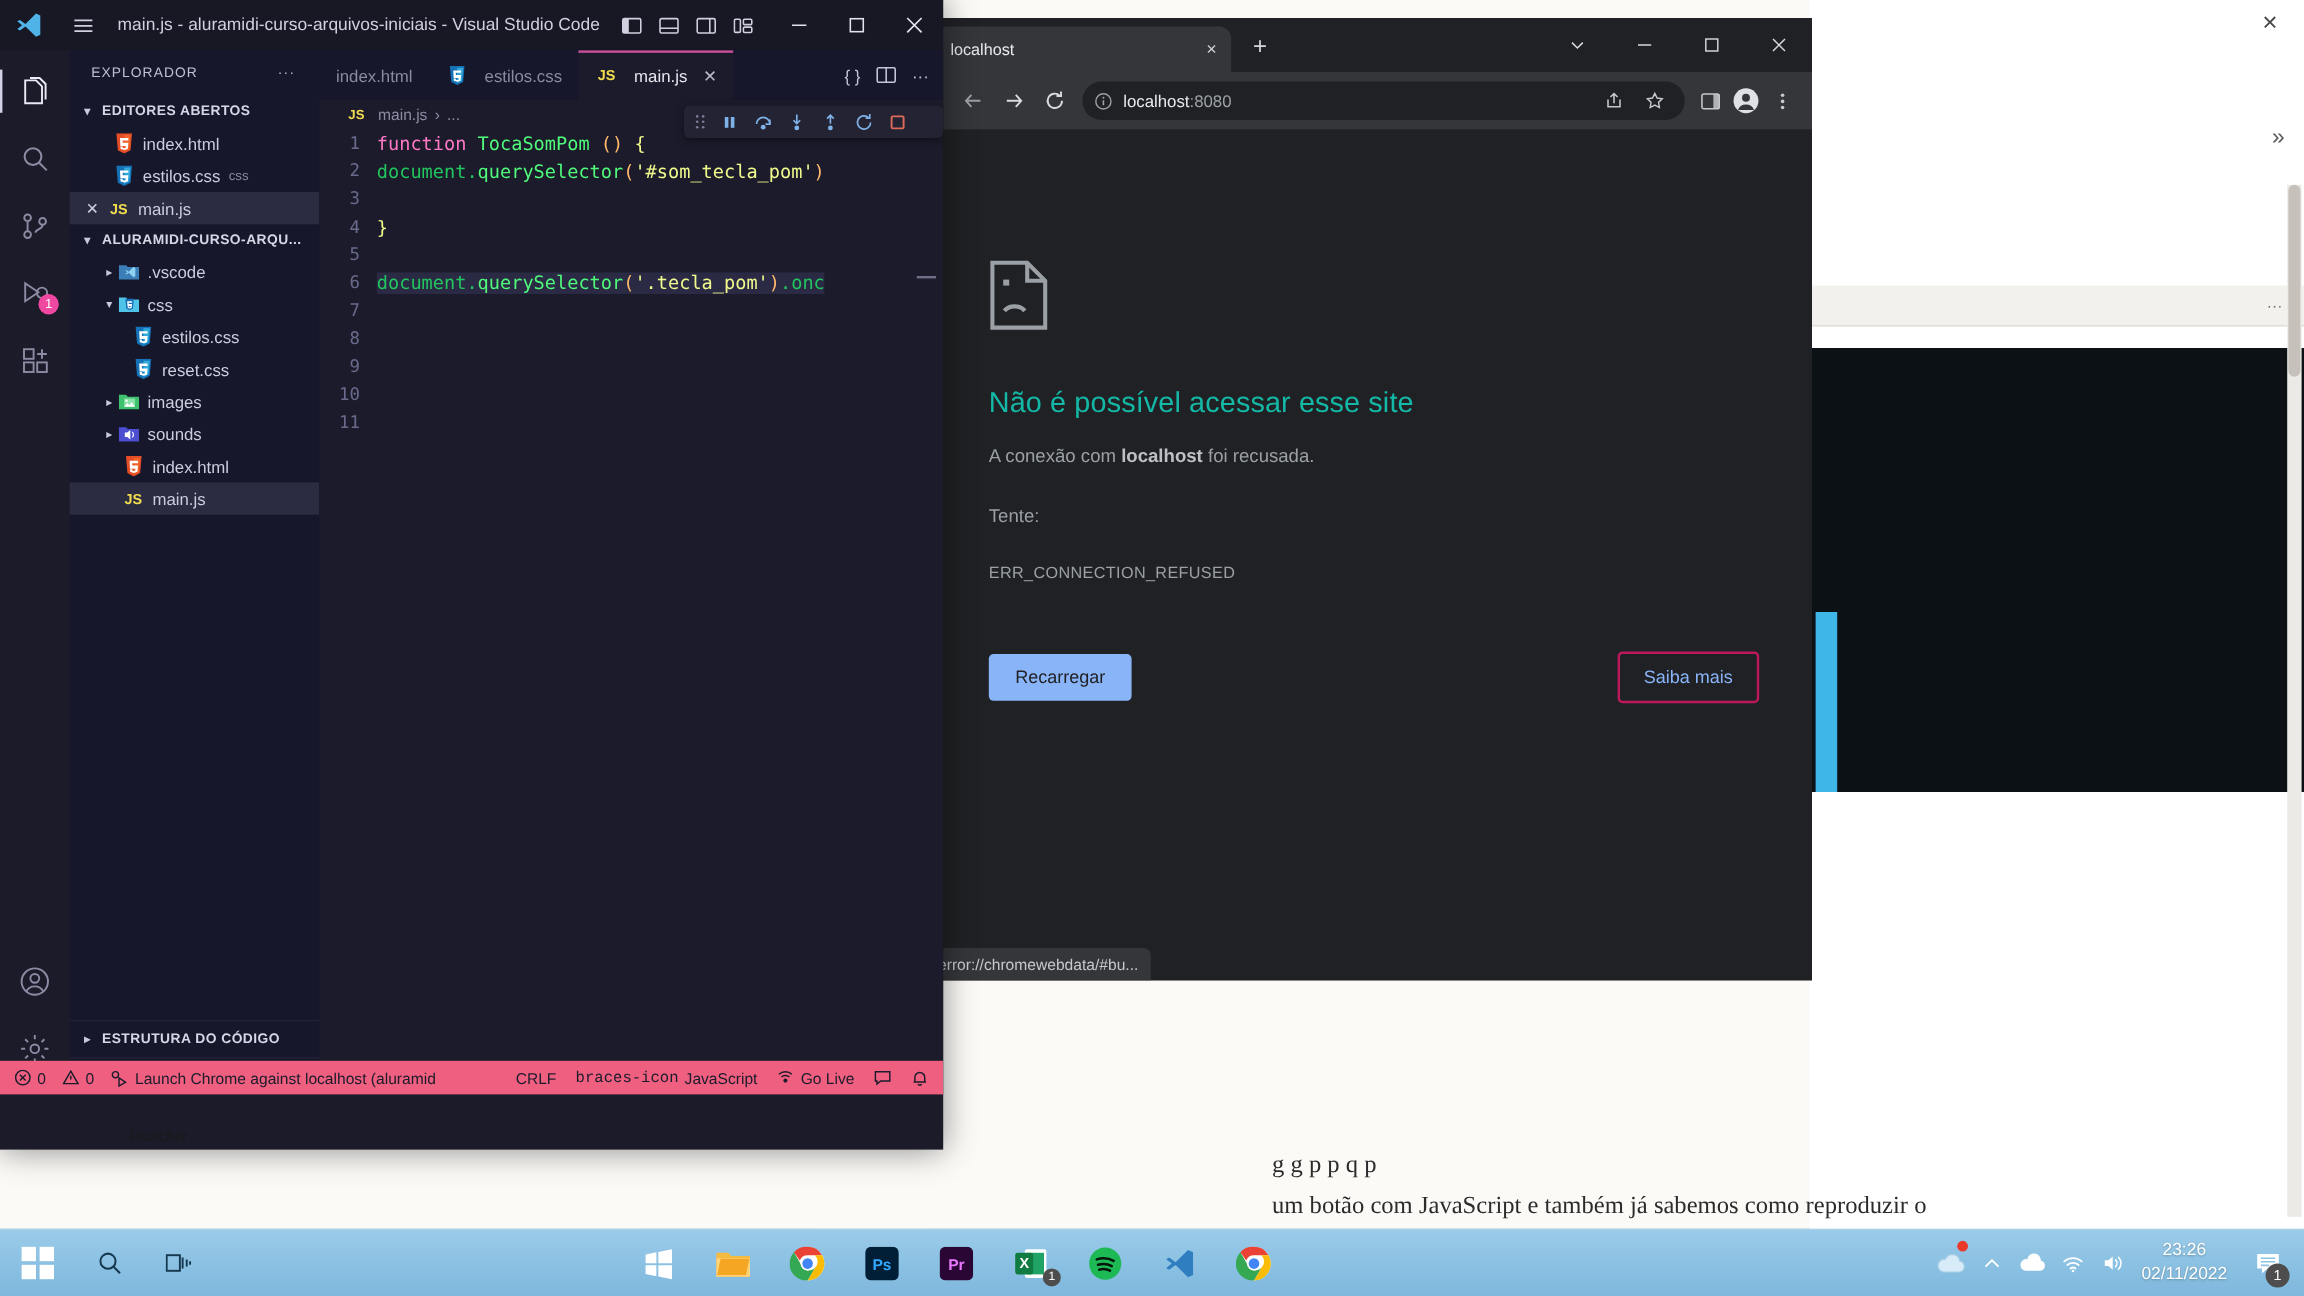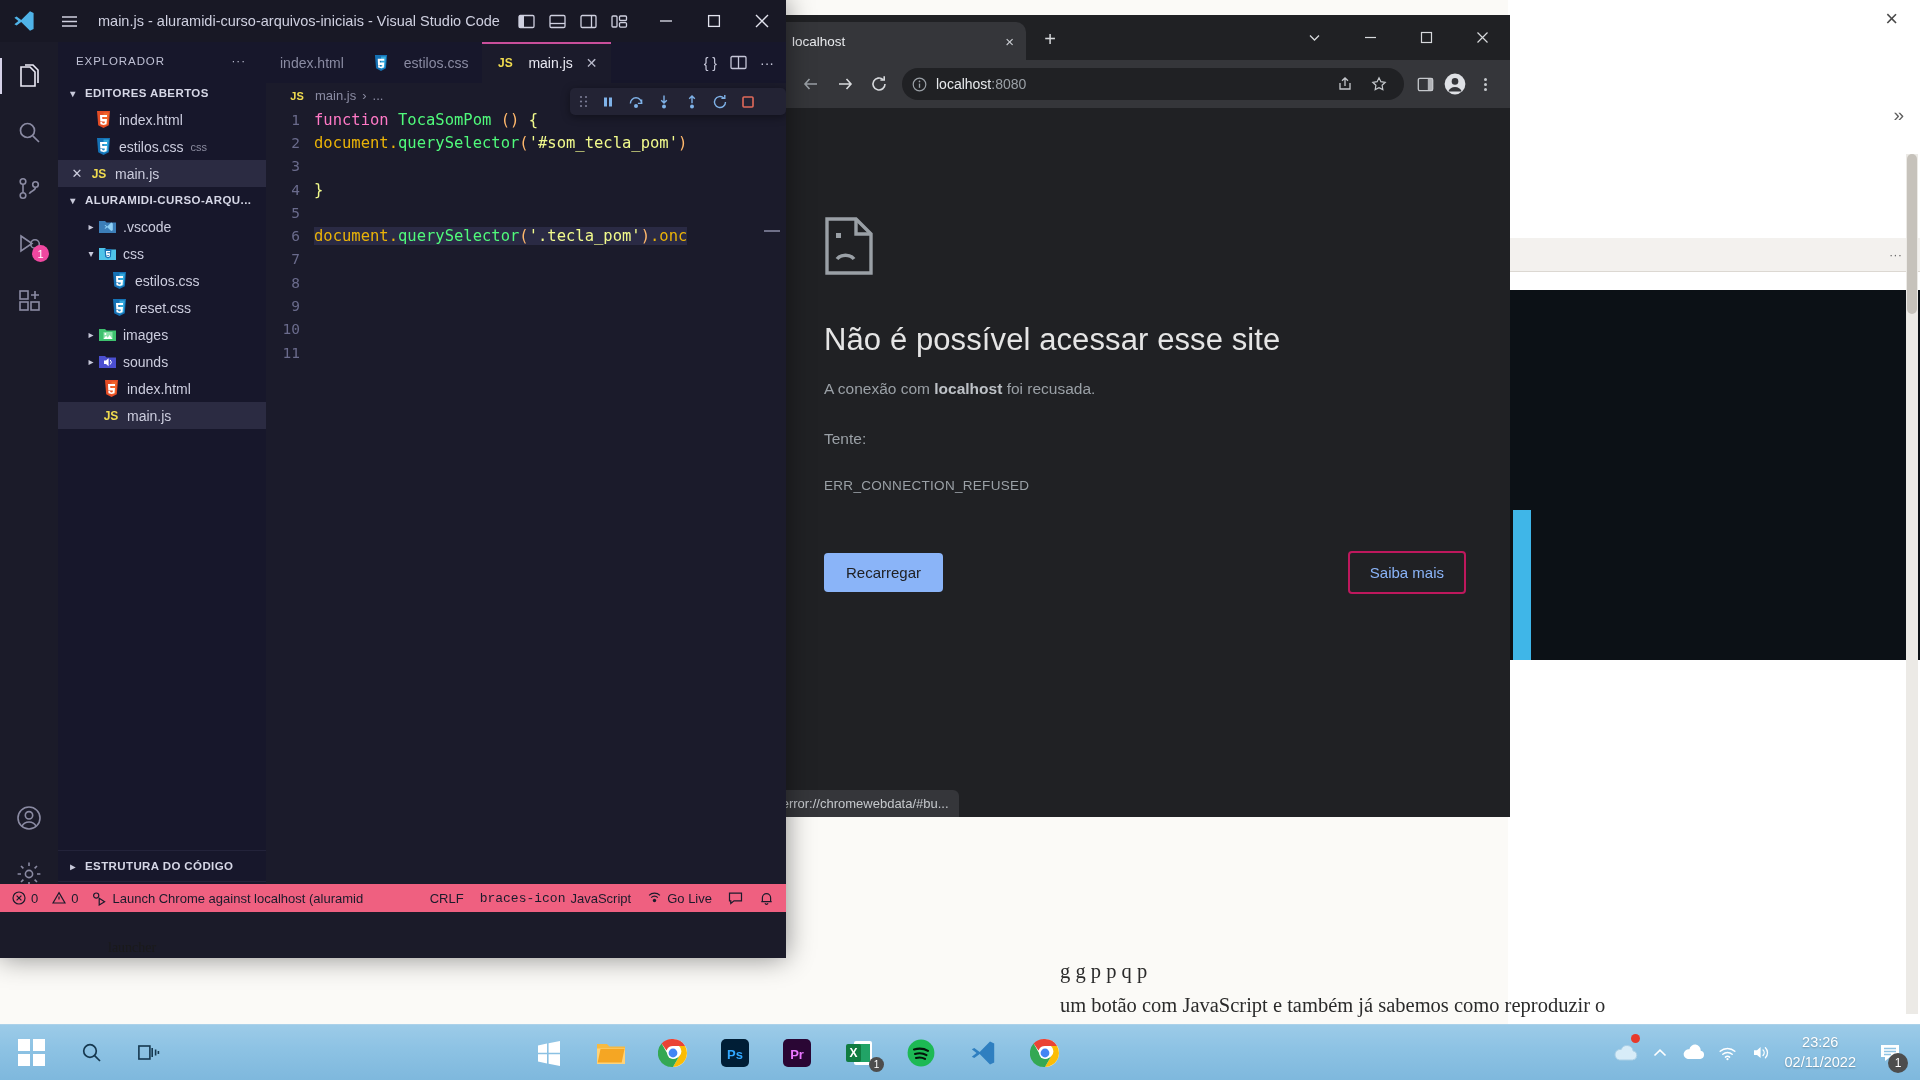--- a/index.html
+++ b/index.html
@@ -140,21 +140,21 @@
   .omni-right { margin-left: auto; display: flex; align-items: center; gap: 4px; }
   .tb-r-btn { width: 30px; height: 30px; display: flex; align-items: center; justify-content: center; color: #c5c8cc; }
 
   .chrome-page {
     position: absolute; left: 0; top: 93px; width: 726px; height: 709px;
     background: #202124;
   }
   .err-wrap { padding: 108px 0 0 40px; width: 640px; }
   .err-icon { width: 50px; height: 60px; margin-bottom: 46px; }
   .err-title {
-    font-size: 31px; color: #e5e5e5; font-weight: 400; letter-spacing: .1px;
+    font-size: 24px; color: #14b8a6; font-weight: 400; letter-spacing: .1px;
     margin-bottom: 22px;
   }
   .err-sub { font-size: 15.5px; color: #9aa0a6; margin-bottom: 32px; }
   .err-sub b { color: #bdc1c6; font-weight: 700; }
   .err-try { font-size: 15.5px; color: #9aa0a6; margin-bottom: 10px; }
   .err-list { list-style: none; padding-left: 30px; }
   .err-list li {
     font-size: 15.5px; color: #9aa0a6; margin-bottom: 13px; position: relative; padding-left: 22px;
   }
   .err-list li::before {
@@ -257,21 +257,21 @@
     height: 25px; display: flex; align-items: center; gap: 6px;
     padding-left: 22px; font-size: 13px; color: #8b8ca3; background: #1b1b2b;
   }
   .code-area { position: absolute; left: 0; top: 66px; right: 0; bottom: 0; background: #1b1b2b; overflow: hidden; }
   .code-line { height: 23.3px; display: flex; align-items: center; font-family: "DejaVu Sans Mono", monospace; font-size: 15.5px; }
   .gutter { width: 48px; text-align: right; padding-right: 14px; color: #6a6b8c; font-size: 14.5px; }
   .code-text { white-space: pre; }
   .cl-sel { background: #2a2a44; }
   .tk-kw { color: #ff79c6; }
   .tk-fn { color: #50fa7b; }
-  .tk-plain { color: #eab308; }
+  .tk-plain { color: #22c55e; }
   .tk-paren { color: #ffb86c; }
   .tk-str { color: #f1fa8c; }
   .tk-brace { color: #f1fa8c; }
 
   .debug-toolbar {
     position: absolute; left: 570px; top: 88px; height: 27px; width: 216px;
     background: #232334; border-radius: 5px;
     display: flex; align-items: center; gap: 5px; padding: 0 6px;
     box-shadow: 0 2px 8px rgba(0,0,0,.4);
   }

